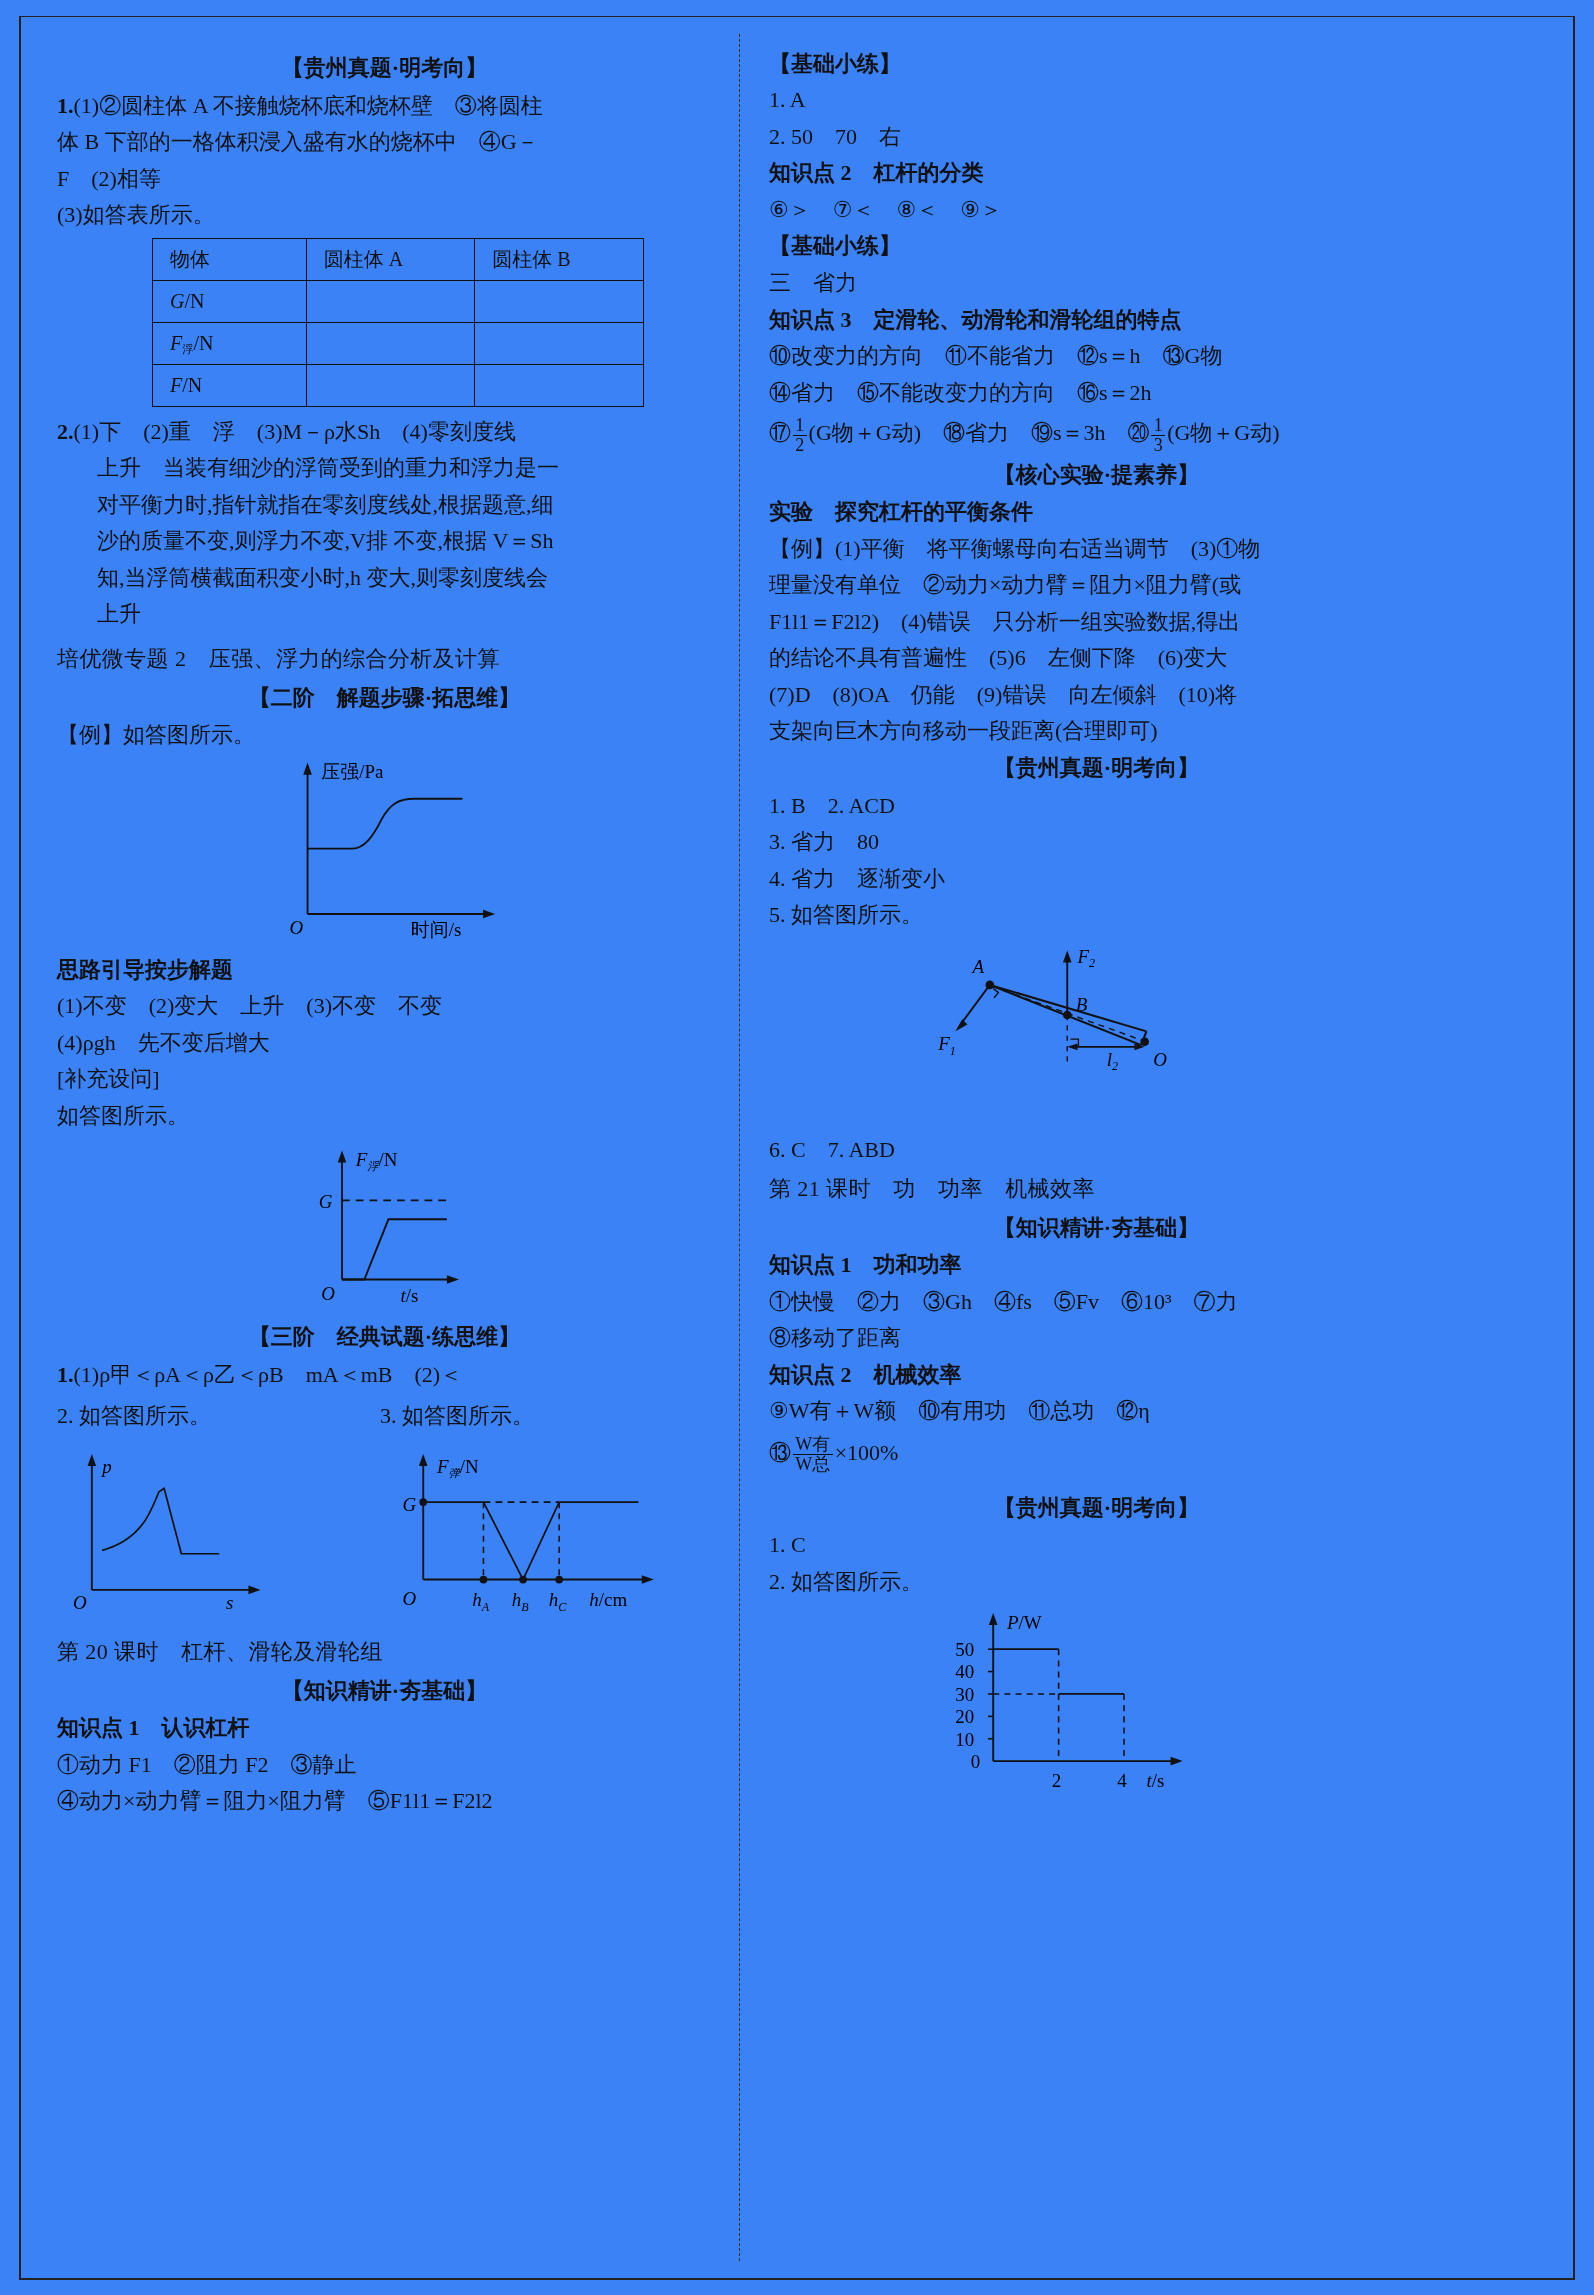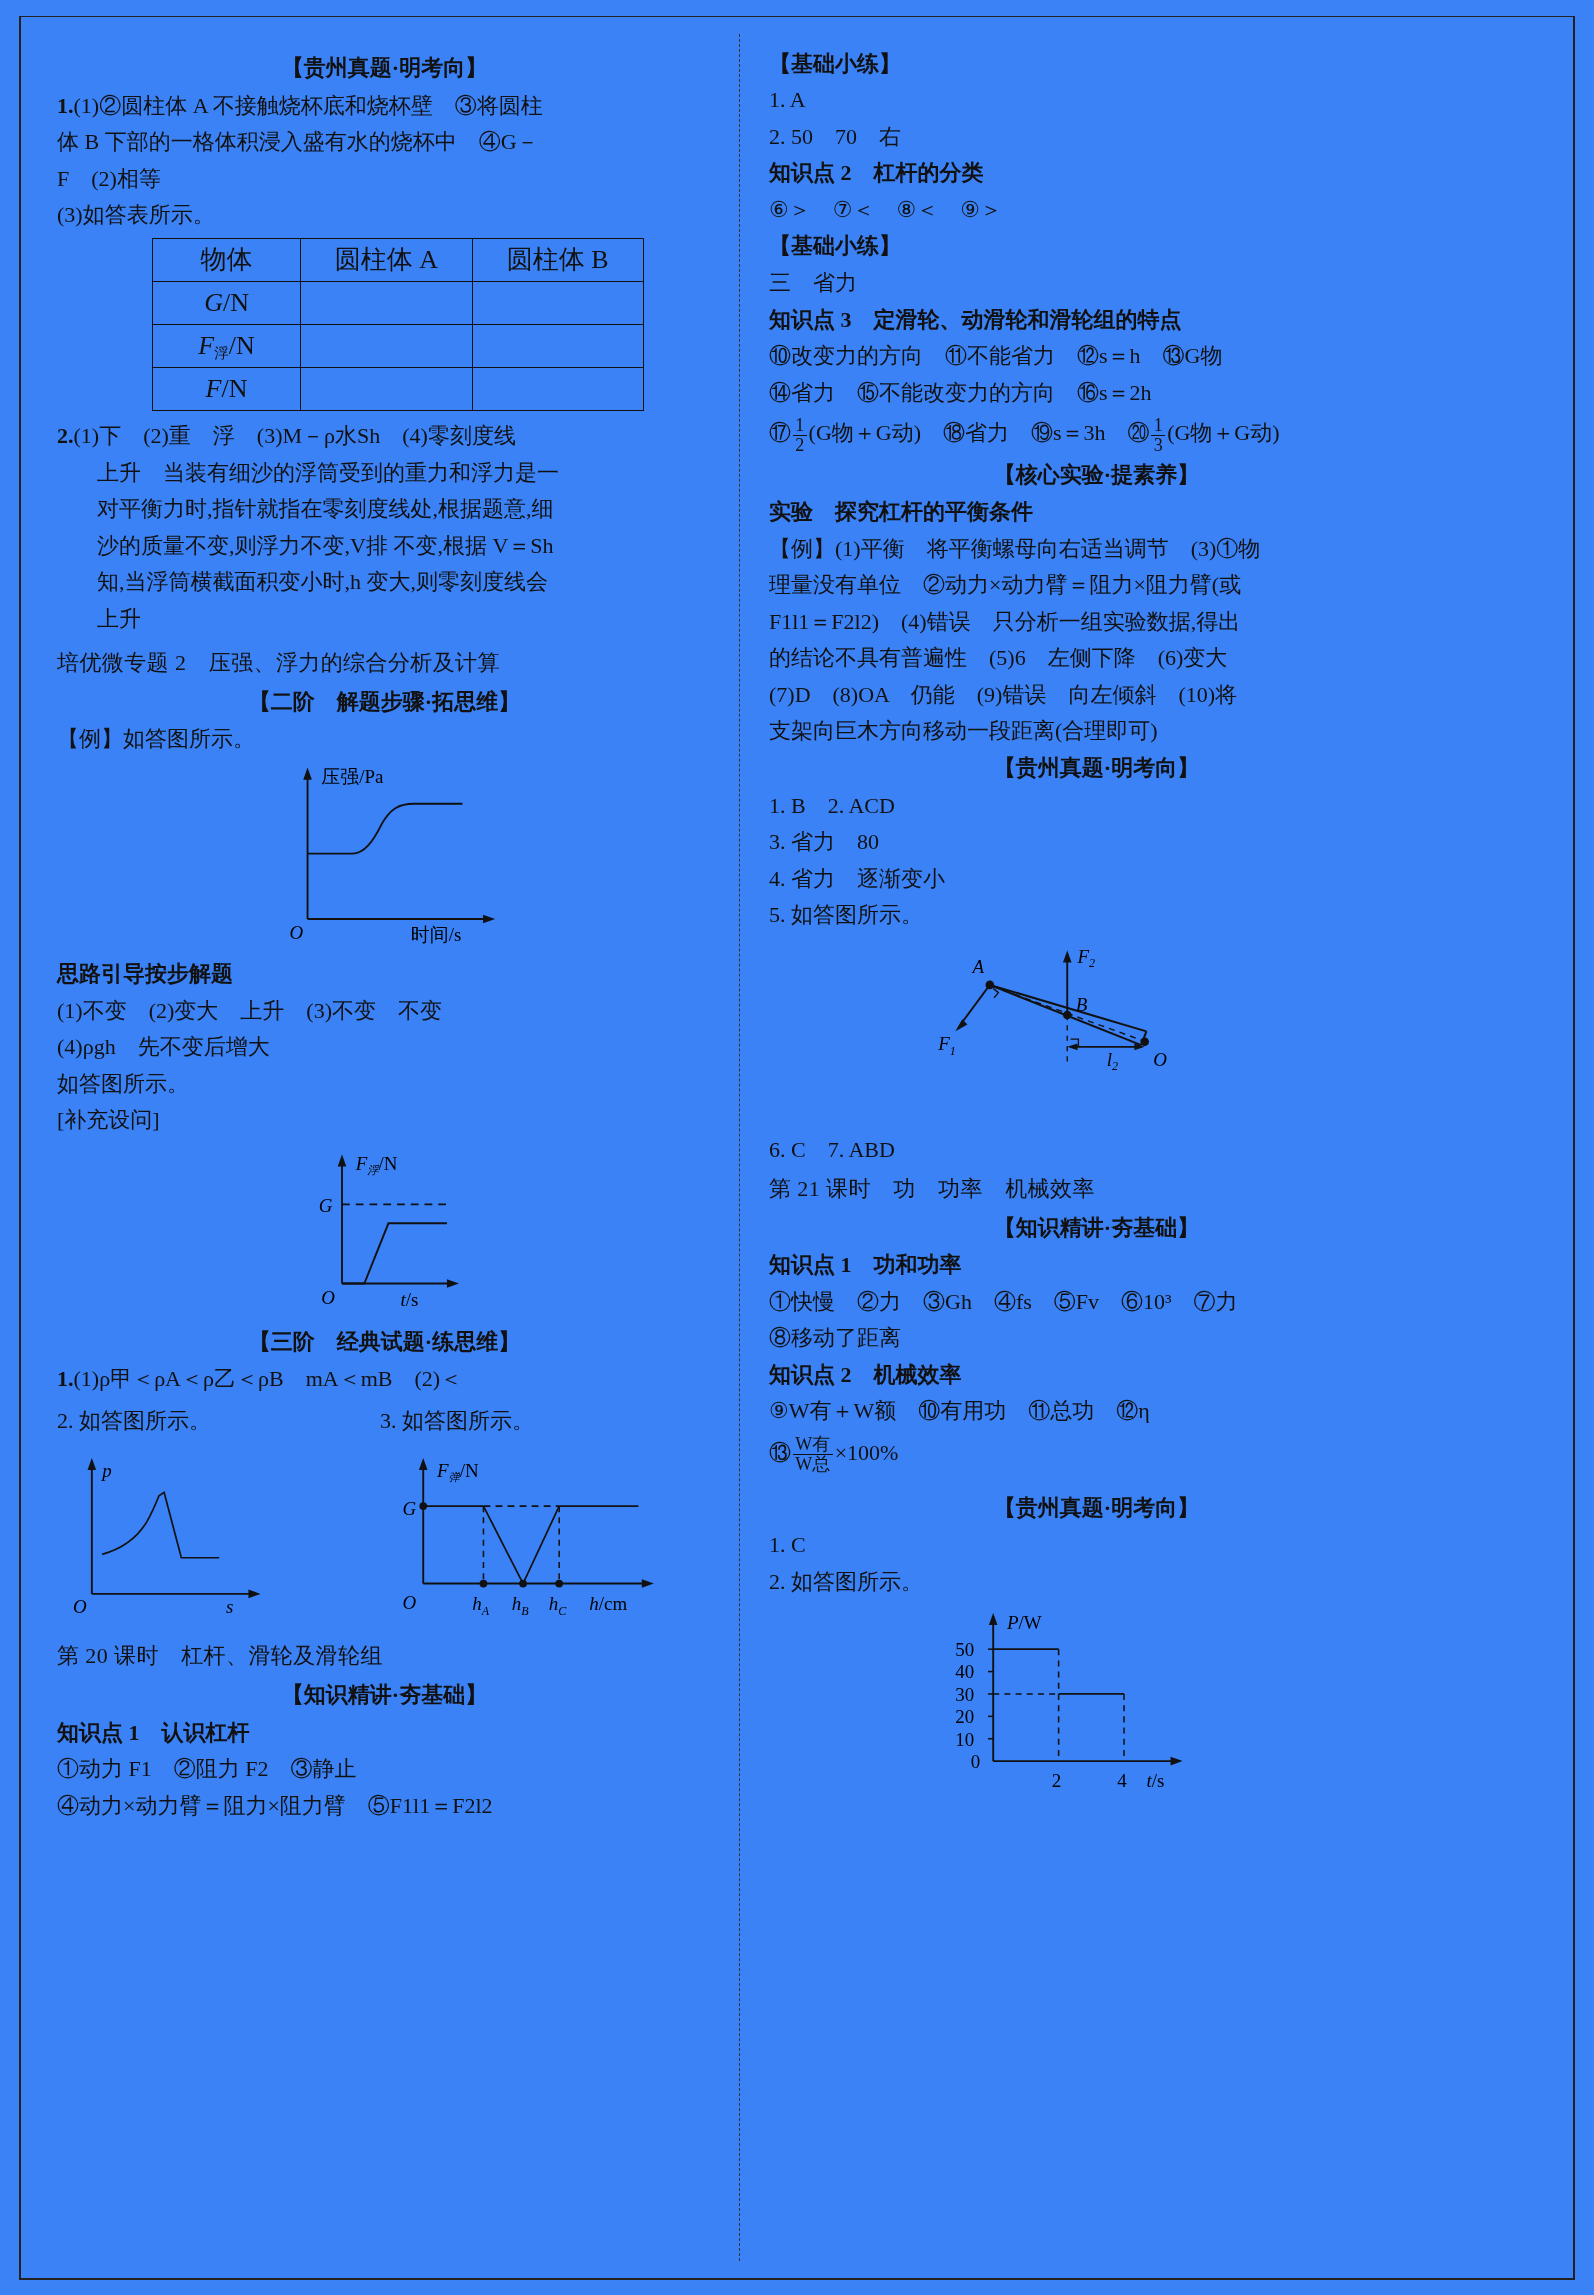--- a/index.html
+++ b/index.html
@@ -49,23 +49,22 @@
 
   
   table.ans {
     border-collapse: collapse;
     margin: 5.2px auto 7px 95px;
     width: 492px;
   }
   table.ans td {
     border: 1.4px solid #111;
     height: 41px;
-    text-align: center;
-    font-size: 26px;
-    padding: 0 2px;
+    font-size: 20px;
+    padding: 0 17px;
   }
   table.ans td.h { font-weight: normal; }
   table.ans td.c1 { width: 147px; }
   table.ans td.c2 { width: 172px; }
   table.ans td.c3 { width: 172px; }
 
   .figwrap { display:block; margin: 1.7px 0; }
   .fig-center { text-align:center; }
   svg { display: inline-block; }
   .fx { font-family:"Liberation Serif", serif; font-style: italic; font-size: 22px; }
@@ -146,22 +145,22 @@
         <path d="M120,110 L172,110 C186,110 196,96 206,76 C216,58 226,52 244,52 L300,52" fill="none" stroke="#111" stroke-width="2.2"></path>
         <text x="99" y="209" class="fx">O</text>
         <text x="136" y="28" class="fxn">压强/Pa</text>
         <text x="240" y="211" class="fxn">时间/s</text>
       </svg>
     </div>
 
     <div class="para" style="font-weight:bold;">思路引导按步解题</div>
     <div class="para">(1)不变　(2)变大　上升　(3)不变　不变</div>
     <div class="para">(4)ρgh　先不变后增大</div>
+    <div class="para">[补充设问]</div>
     <div class="para">如答图所示。</div>
-    <div class="para">[补充设问]</div>
 
     <div class="figwrap fig-center">
       <svg width="362" height="172" viewBox="0 0 420 200" style="font-size:25.5px">
         <line x1="160" y1="168" x2="160" y2="26" stroke="#111" stroke-width="2.2"></line>
         <polygon points="160,18 155,32 165,32" fill="#111"></polygon>
         <line x1="160" y1="168" x2="288" y2="168" stroke="#111" stroke-width="2.2"></line>
         <polygon points="296,168 282,163 282,173" fill="#111"></polygon>
         <line x1="160" y1="76" x2="288" y2="76" stroke="#111" stroke-width="2" stroke-dasharray="9,7"></line>
         <path d="M160,168 L186,168 L214,98 L282,98" fill="none" stroke="#111" stroke-width="2.2"></path>
         <text x="133" y="85" class="fx">G</text>

